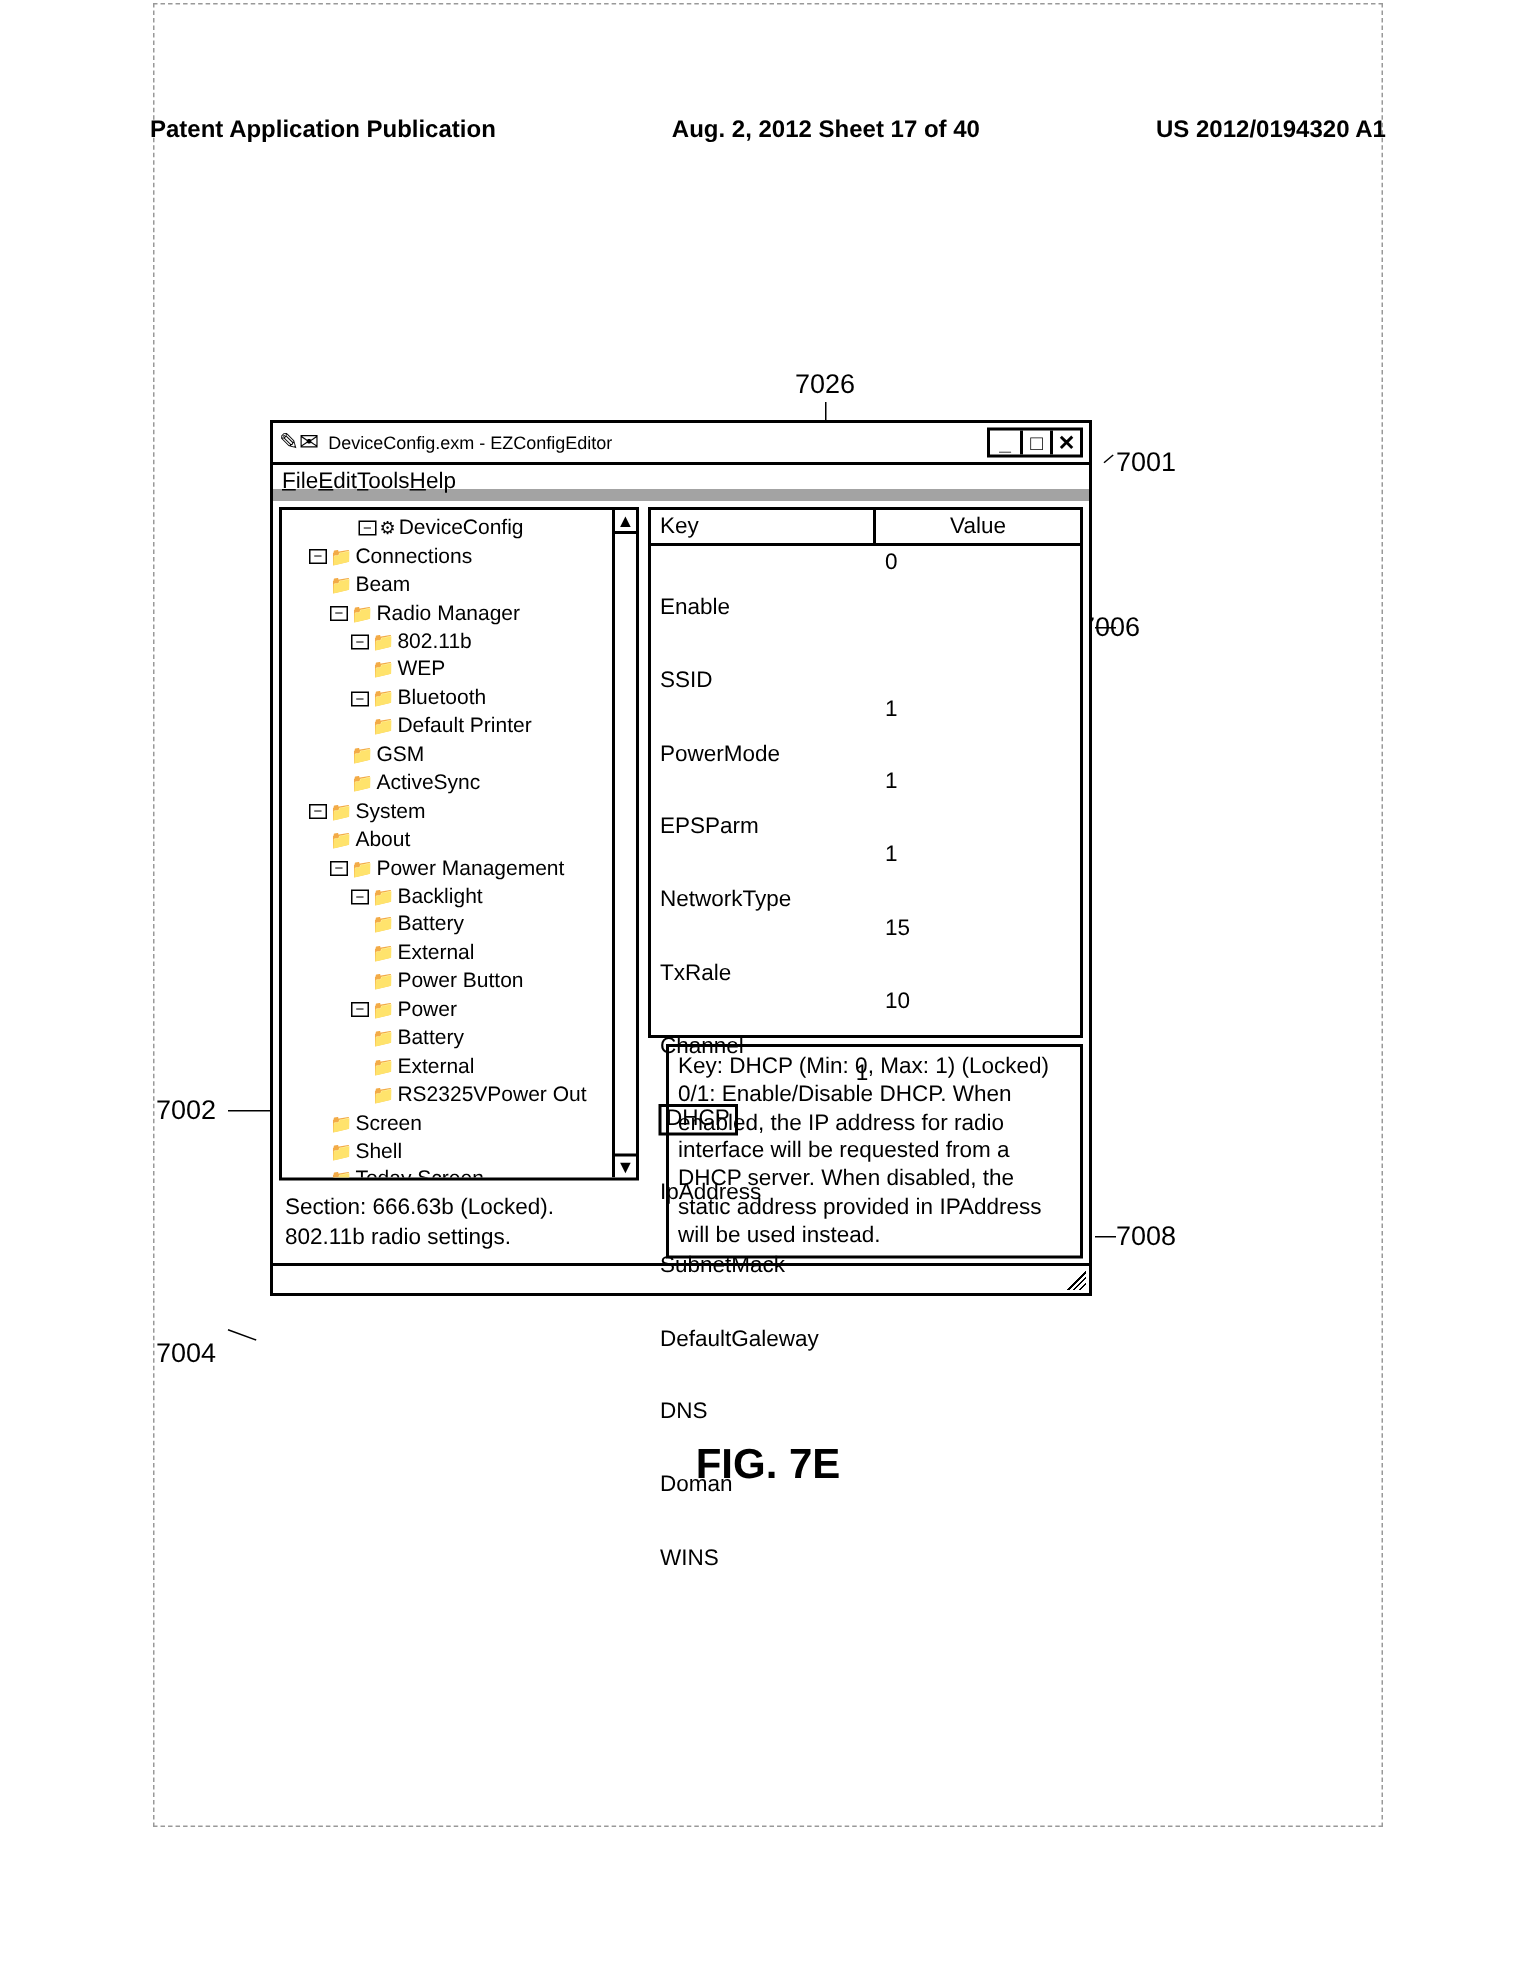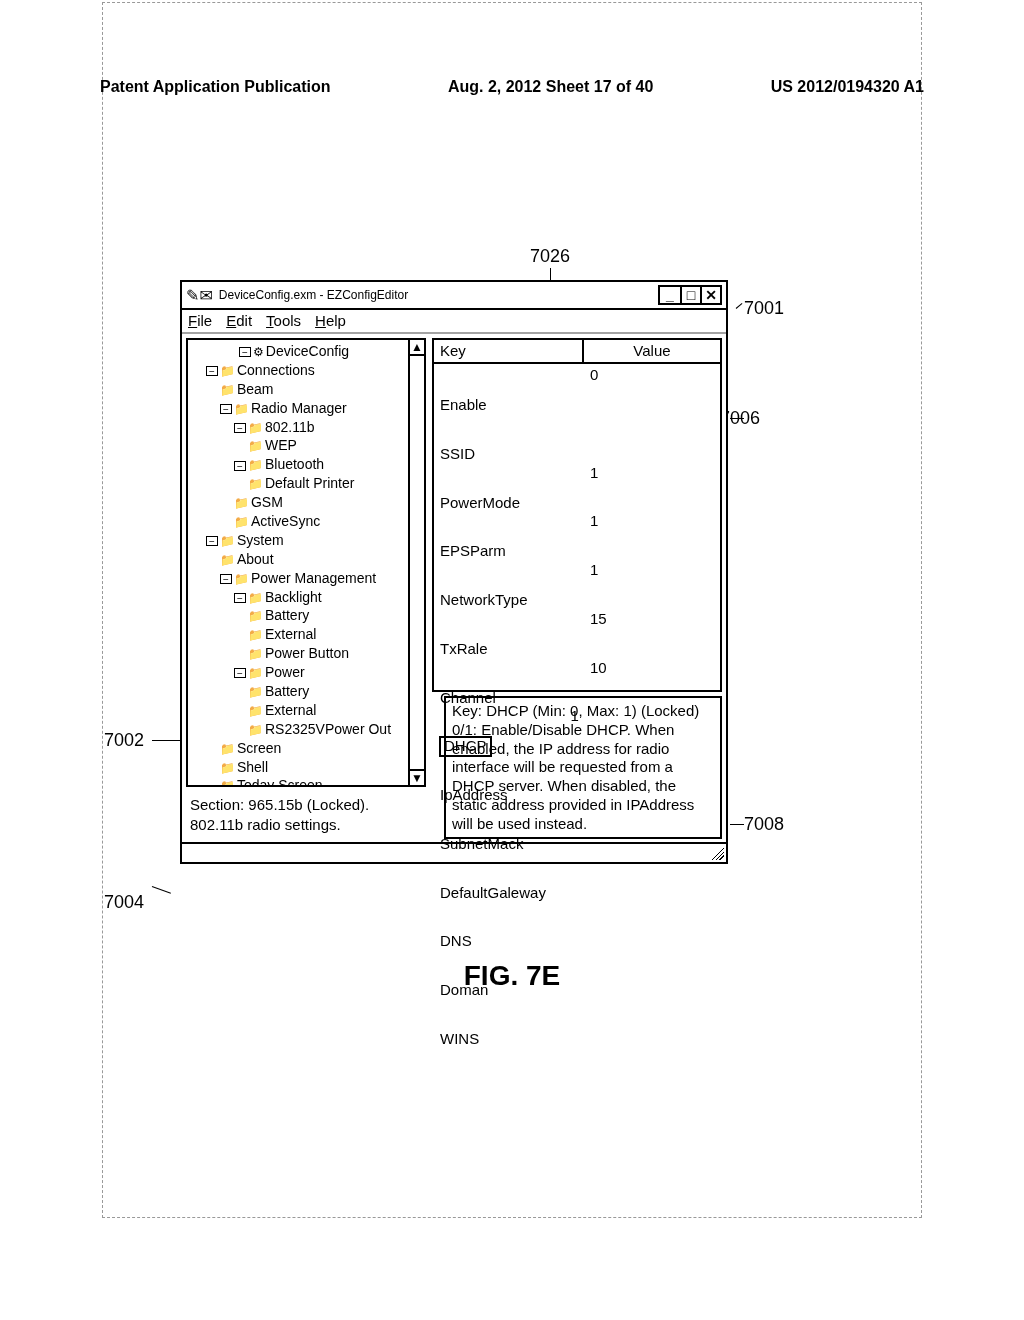--- a/index.html
+++ b/index.html
@@ -76,23 +76,22 @@
     width: 20px;
     border-left: 2px solid #000;
     text-align: center;
     font-weight: bold;
     line-height: 16px;
     font-size: 14px;
   }
   .sysbtns div:first-child { border-left: none; }
   .menubar {
     display: flex;
-    gap: 14px;
     padding: 2px 6px;
-    border-bottom: 2px solid #a3a3a3;
+    border-bottom: 8px solid #a3a3a3;
     height: 24px;
     font-size: 15px;
   }
   .menubar span { cursor: default; }
   .menubar .ul { text-decoration: underline; }
   .body {
     display: flex;
     height: 508px;
   }
   .tree-pane {
@@ -270,21 +269,21 @@
             <div class="node lvl2"><span class="fld">📁</span><span>Screen</span></div>
             <div class="node lvl2"><span class="fld">📁</span><span>Shell</span></div>
             <div class="node lvl2"><span class="fld">📁</span><span>Today Screen</span></div>
           </div>
           <div class="scrollbar">
             <div class="arrow">▲</div>
             <div class="arrow dn">▼</div>
           </div>
         </div>
         <div class="tree-desc">
-          <div>Section: 965.15b (Locked).</div>
+          <div>Section: 666.63b (Locked).</div>
           <div>802.11b radio settings.</div>
         </div>
       </div>
       <div class="right-pane">
         <div class="kv-box">
           <div class="kv-header">
             <div class="col-key">Key</div>
             <div class="col-val">Value</div>
           </div>
           <div class="kv-rows" id="kv-rows">

